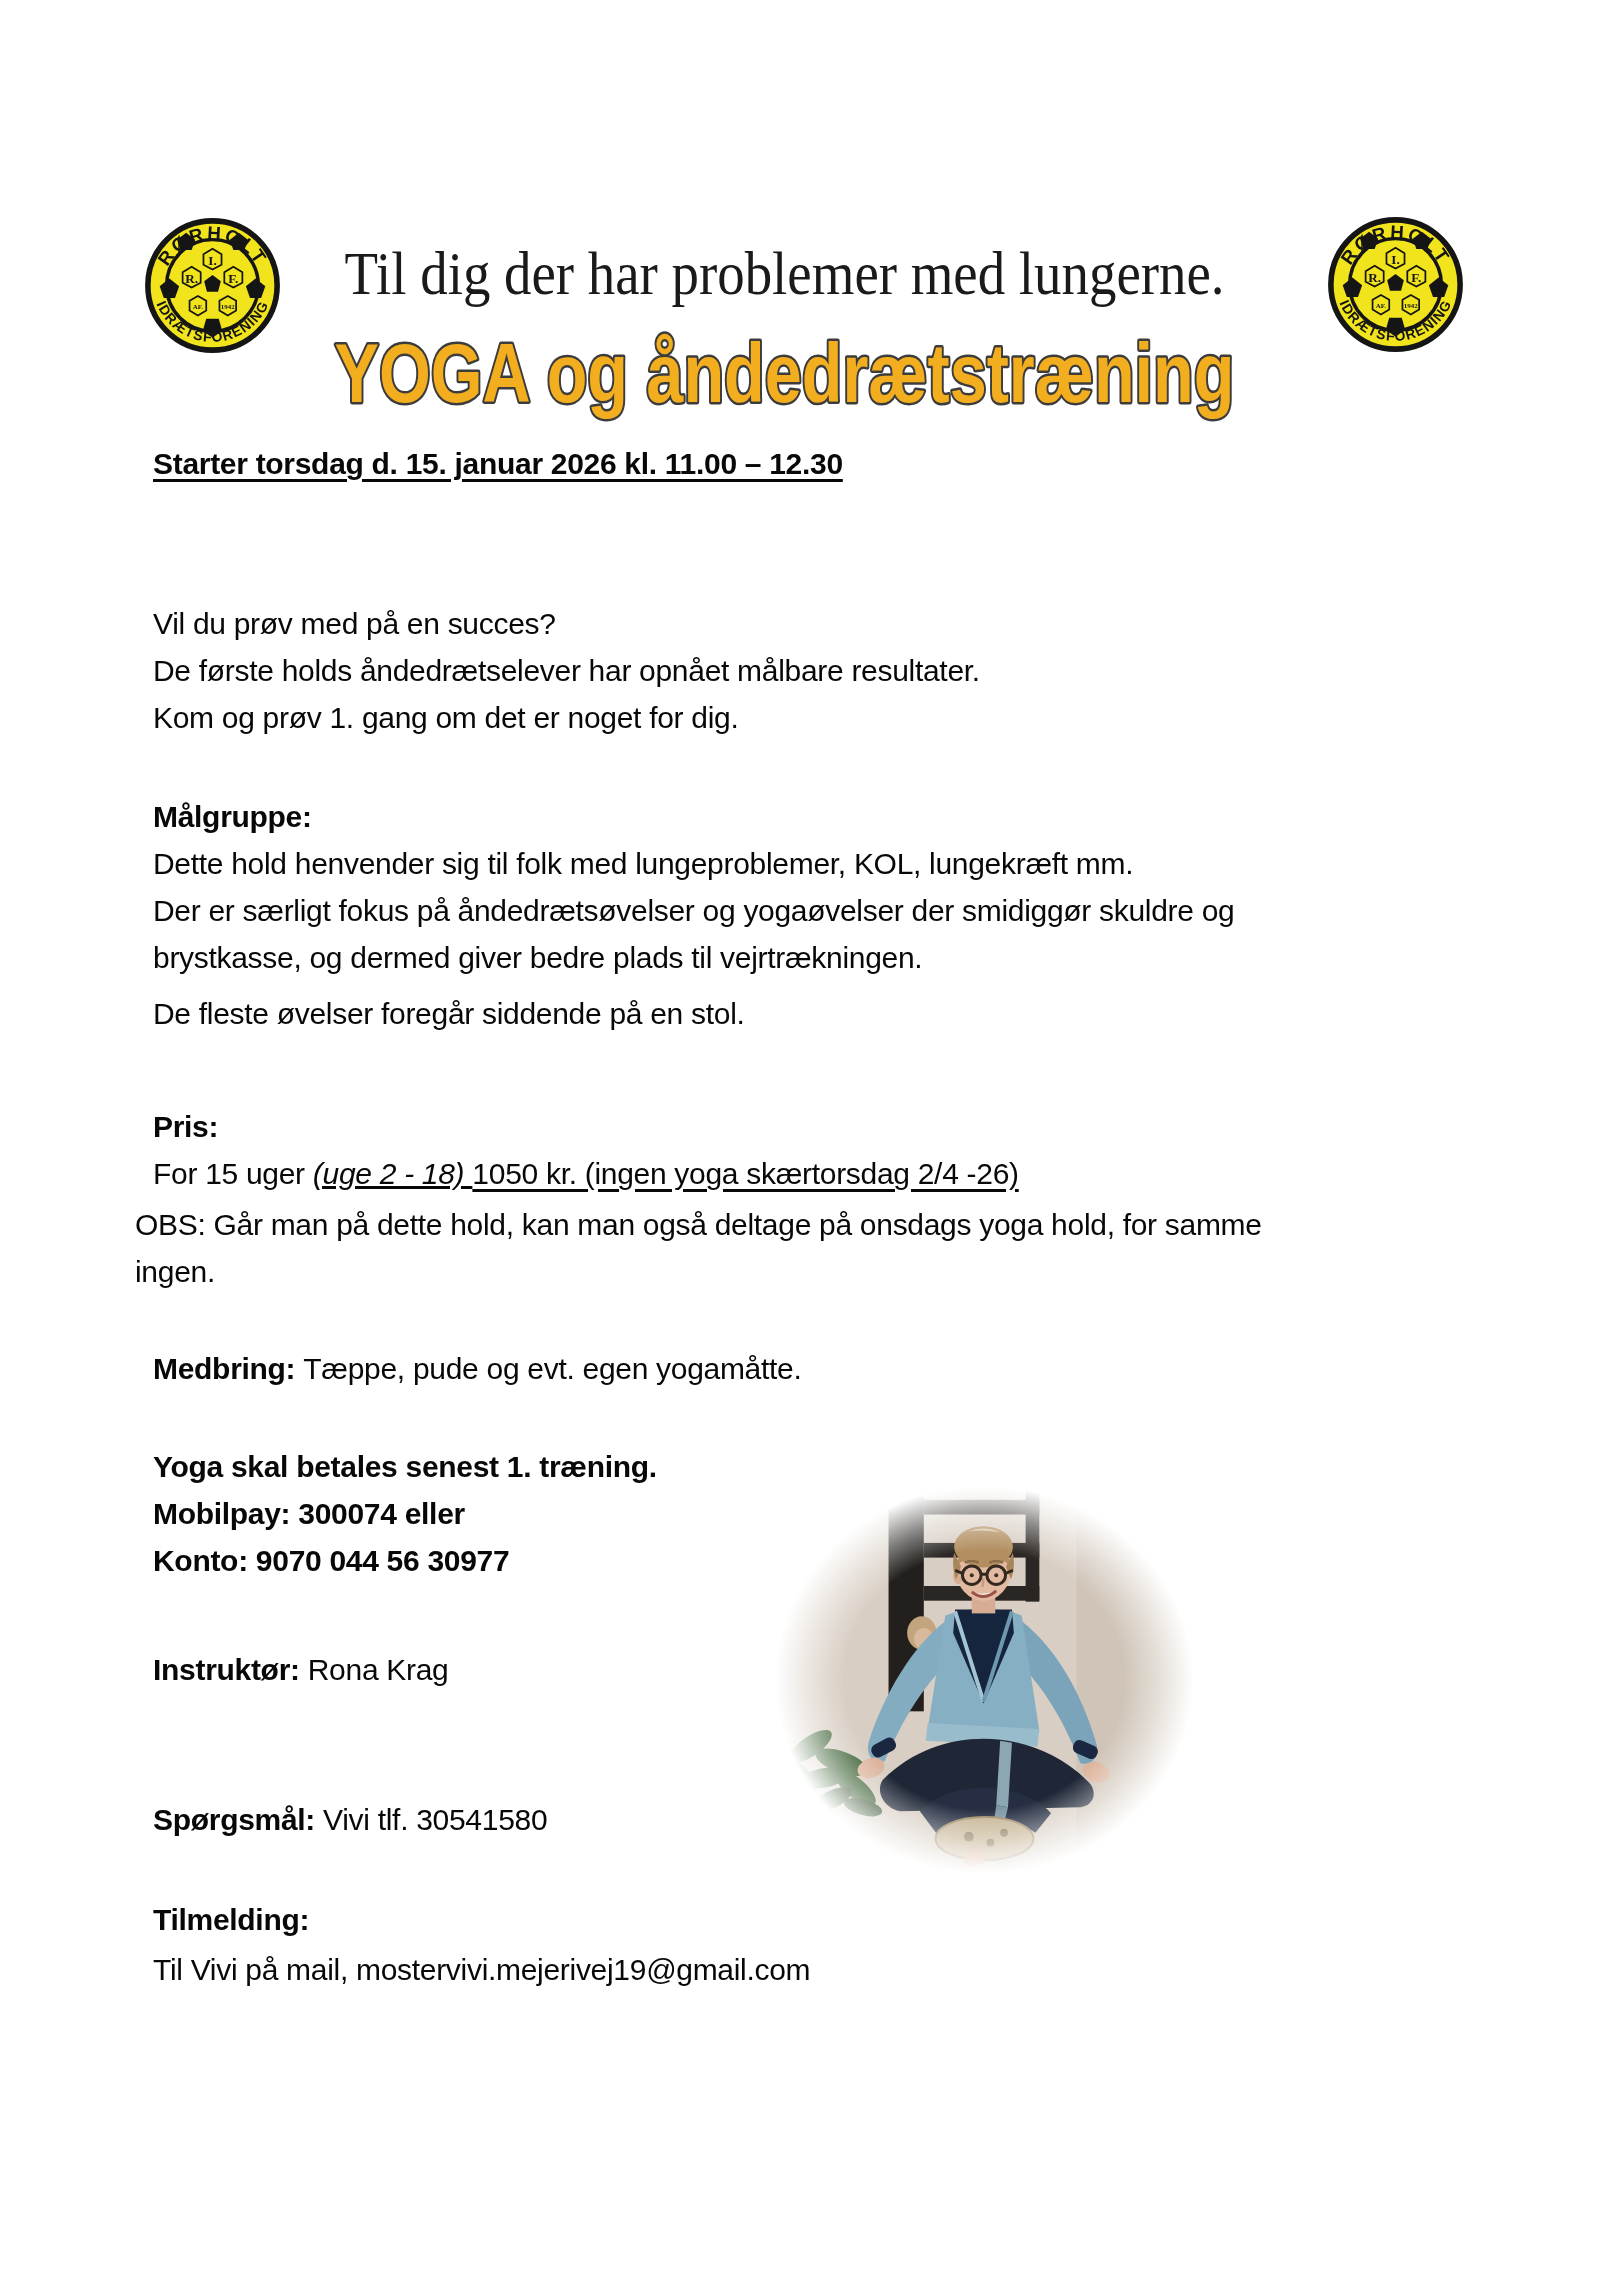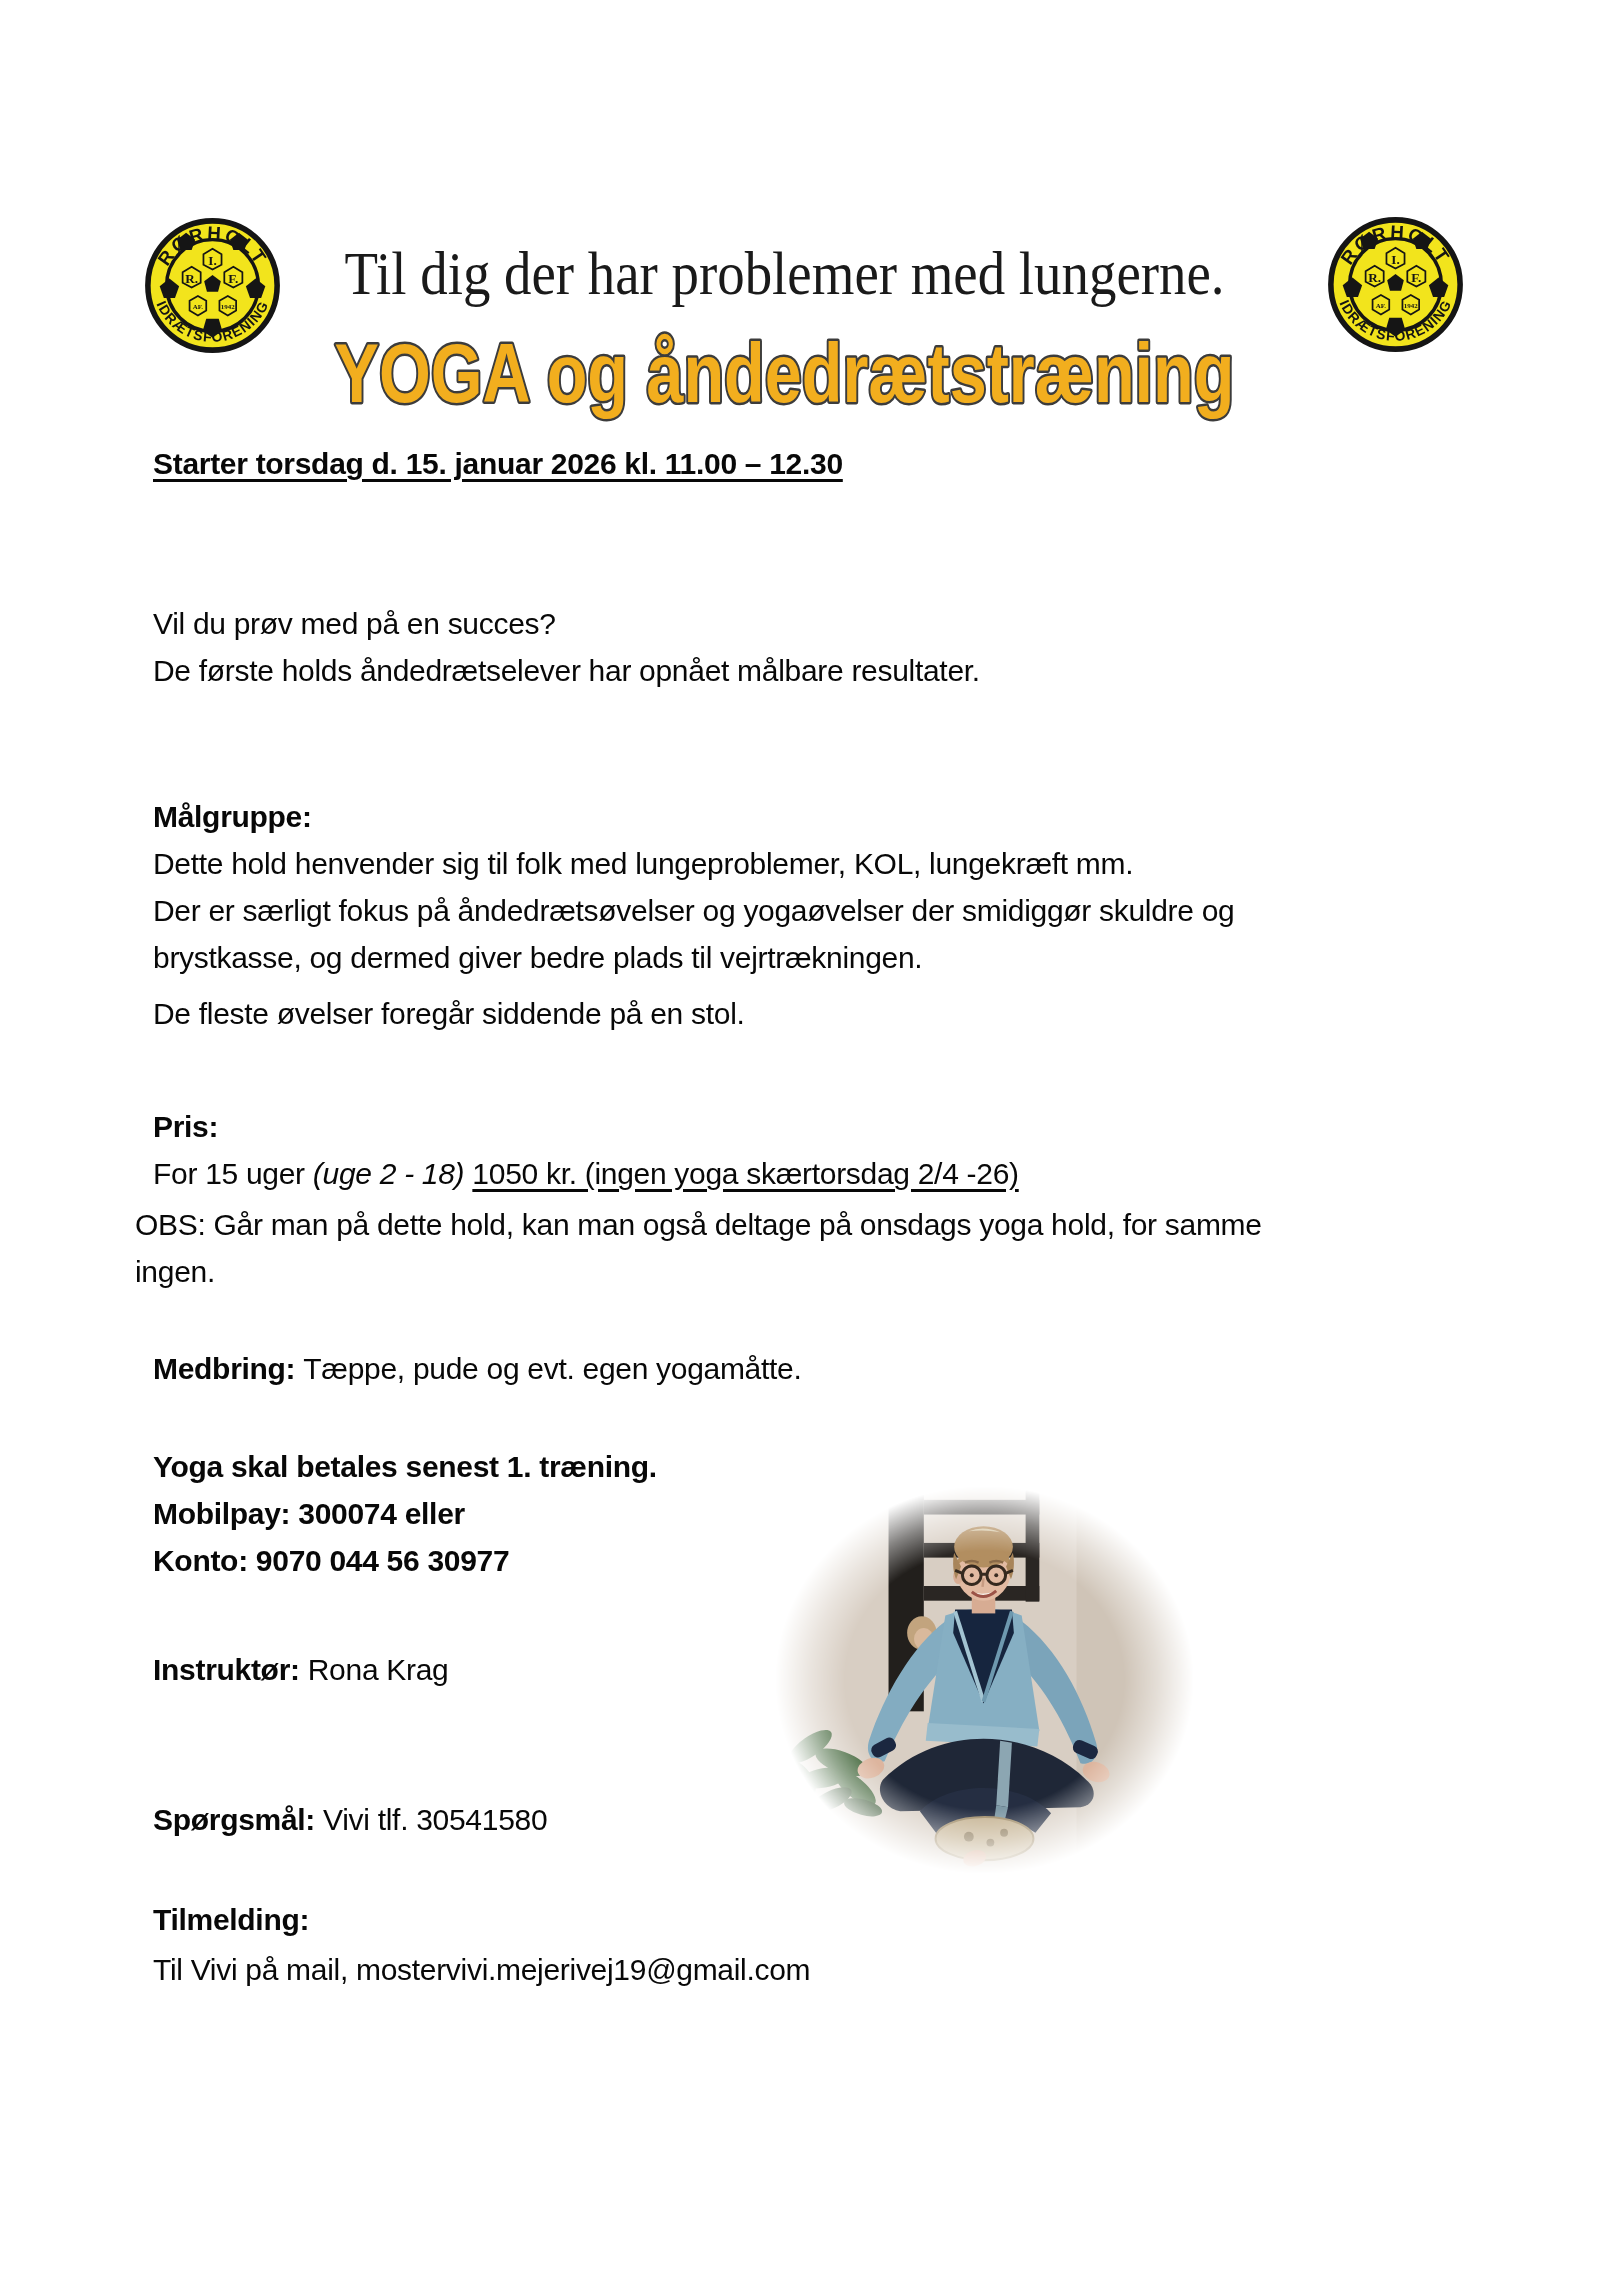--- a/index.html
+++ b/index.html
@@ -10,21 +10,21 @@
   .logo{position:absolute;width:139px;height:139px;}
   .logo-left{left:143px;top:216px;}
   .logo-right{left:1326px;top:215px;}
   .title-svg{position:absolute;left:118px;top:229px;}
   .subtitle-svg{position:absolute;left:118px;top:314px;}
   .line{
     position:absolute;left:153px;white-space:nowrap;
     font-size:30px;line-height:47px;letter-spacing:-0.3px;color:#080808;
   }
   .b{font-weight:bold;}
-  .i{font-style:italic;}
+  .i{font-style:italic;text-decoration:underline;}
   .u{text-decoration:underline;text-decoration-thickness:2.9px;text-underline-offset:4.9px;margin-top:28px;}
   .obs{left:135px;}
   .photo-wrap{
     position:absolute;left:773px;top:1484px;width:423px;height:392px;
     border-radius:50%;overflow:hidden;
     -webkit-mask-image:radial-gradient(ellipse 50% 50% at 50% 50%, #000 66%, rgba(0,0,0,0.55) 82%, transparent 99%);
     mask-image:radial-gradient(ellipse 50% 50% at 50% 50%, #000 66%, rgba(0,0,0,0.55) 82%, transparent 99%);
   }
 </style>
 </head>
@@ -112,20 +112,23 @@
 
   <div class="line" style="top:440px">
     <span class="b u">Starter torsdag d. 15. januar 2026 kl. 11.00 – 12.30</span>
   </div>
 
   <div class="line" style="top:600px">
     <span>Vil du prøv med på en succes?</span>
   </div>
   <div class="line" style="top:647px">
     <span>De første holds åndedrætselever har opnået målbare resultater.</span>
+  </div>
+  <div class="line" style="top:694px">
+    <span>Kom og prøv 1. gang om det er noget for dig.</span>
   </div>
 
   <div class="line" style="top:793px">
     <span class="b">Målgruppe:</span>
   </div>
   <div class="line" style="top:840px">
     <span>Dette hold henvender sig til folk med lungeproblemer, KOL, lungekræft mm.</span>
   </div>
   <div class="line" style="top:887px">
     <span>Der er særligt fokus på åndedrætsøvelser og yogaøvelser der smidiggør skuldre og</span>

